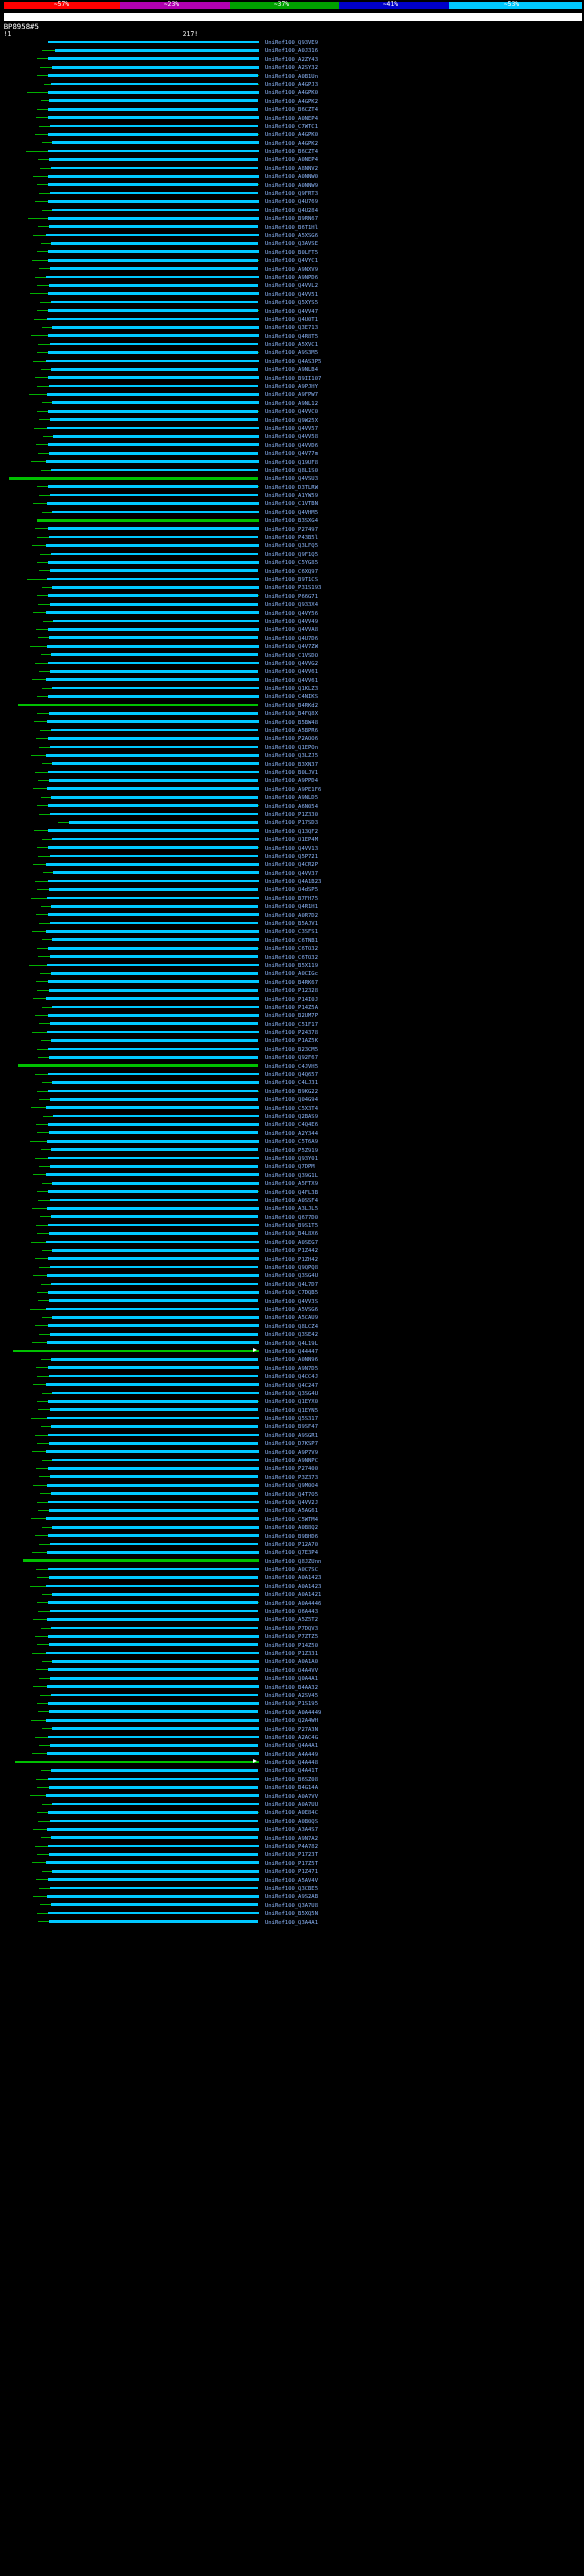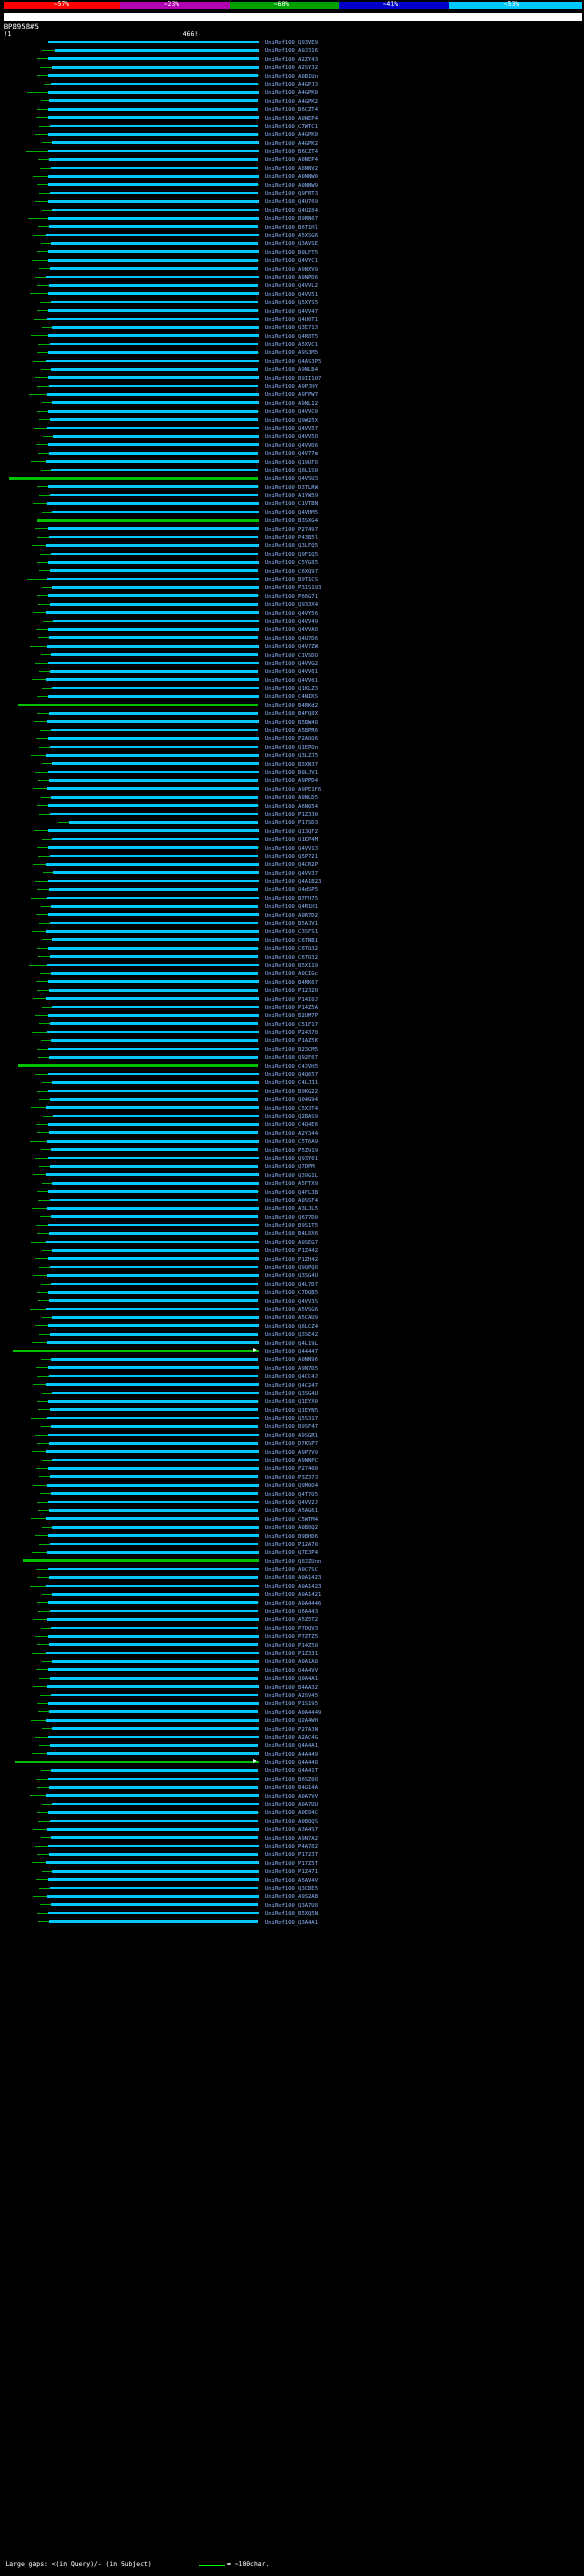--- a/index.html
+++ b/index.html
@@ -44,32 +44,32 @@
 
 <div id="root">
 
   <div class="legend" id="legend">
       <div class="seg" style="left: 0px; width: 6.4px; background: rgb(255, 0, 0);"></div>
       <div class="seg" style="left: 6.4px; width: 110px; background: rgb(255, 0, 0);"></div>
       <div class="lbl" style="left: 50px;">~57%</div>
       <div class="seg" style="left: 116px; width: 110px; background: rgb(176, 0, 176);"></div>
       <div class="lbl" style="left: 160px;">~23%</div>
       <div class="seg" style="left: 226px; width: 110px; background: rgb(0, 160, 0);"></div>
-      <div class="lbl" style="left: 270px;">~60%</div>
+      <div class="lbl" style="left: 270px;">~37%</div>
       <div class="seg" style="left: 335px; width: 110px; background: rgb(0, 0, 200);"></div>
       <div class="lbl" style="left: 379px;">~41%</div>
       <div class="seg" style="left: 445px; width: 133px; background: rgb(0, 200, 255);"></div>
       <div class="lbl" style="left: 500px;">~53%</div>
     </div>
 
   <div class="rulerbox"></div>
   <div class="qname">BP8958#5</div>
   <div class="tickrow">
     <span class="t" style="left:0px;">!1</span>
-    <span class="t" style="left:179px;">466!</span>
+    <span class="t" style="left:179px;">217!</span>
   </div>
 
   <div class="rows" id="rows">
       <div class="row">
         <div class="dash" style="left: 48px; width: 211px; background: rgb(0, 176, 0);"></div>
         <div class="bar" style="left: 48px; width: 211px; background: rgb(0, 200, 255);"></div>
         <div class="lbl">UniRef100_Q93VE9</div>
       </div>
       <div class="row">
         <div class="dash" style="left: 42px; width: 217px; background: rgb(0, 176, 0);"></div>
@@ -1188,20 +1188,15 @@
         <div class="bar" style="left: 48px; width: 211px; background: rgb(0, 200, 255);"></div>
         <div class="lbl">UniRef100_B5XQ5N</div>
       </div>
       <div class="row">
         <div class="dash" style="left: 38px; width: 220px; background: rgb(0, 176, 0);"></div>
         <div class="bar" style="left: 49px; width: 209px; background: rgb(0, 200, 255);"></div>
         <div class="lbl">UniRef100_Q3A4A1</div>
       </div>
     </div>
 
-  <div class="footer">
-    <span class="txt">Large gaps: &lt;(in Query)/- (in Subject)</span>
-    <span class="gapline"></span>
-    <span class="gaptxt">= ~100char.</span>
-  </div>
 
 </div>
 
 
 </body></html>

